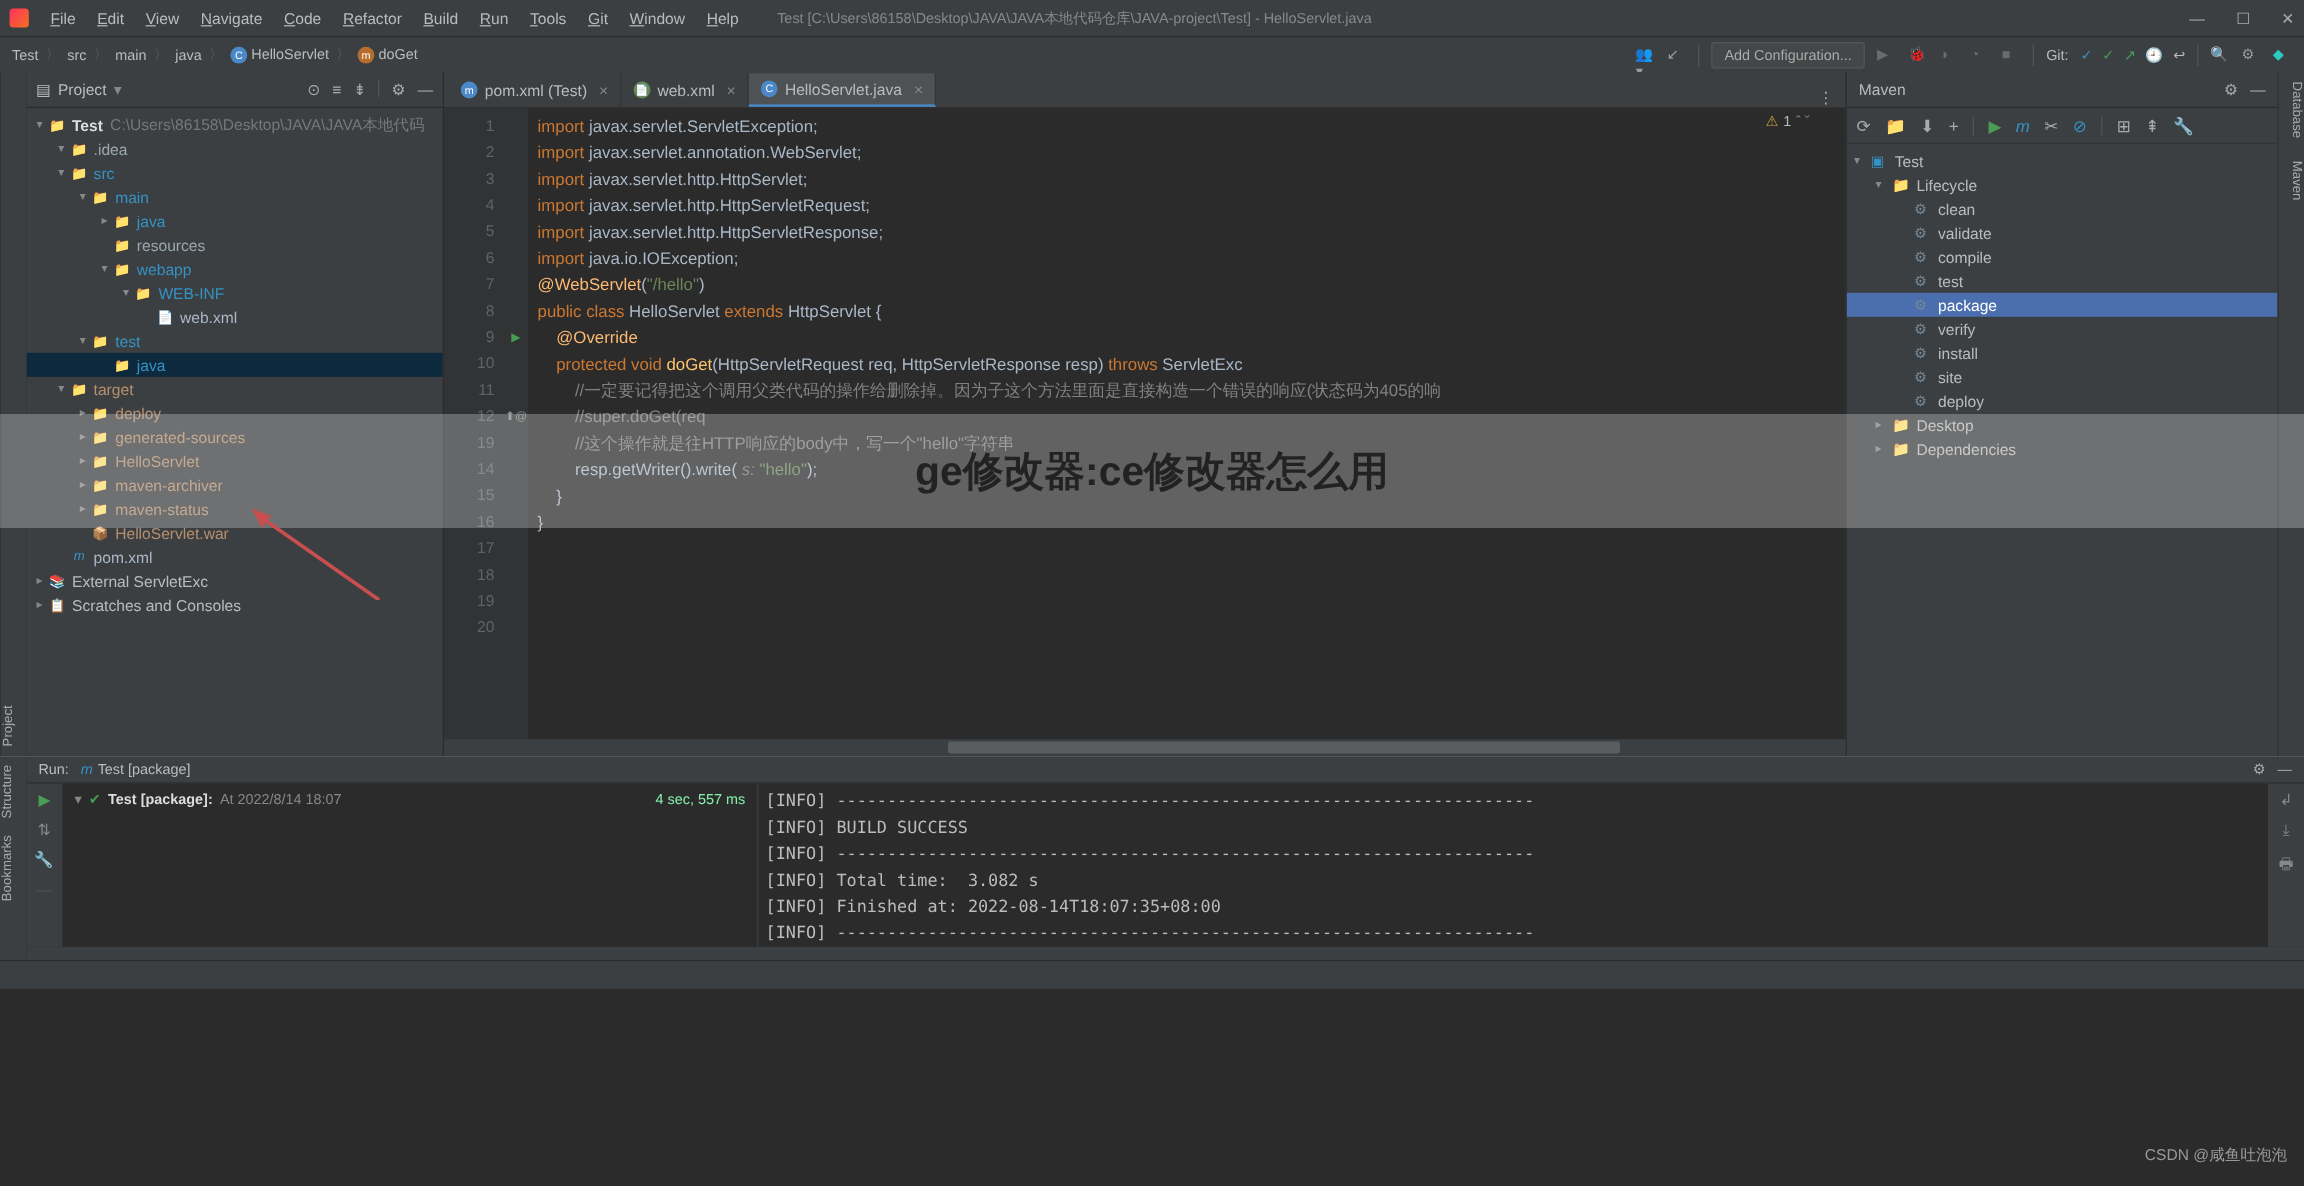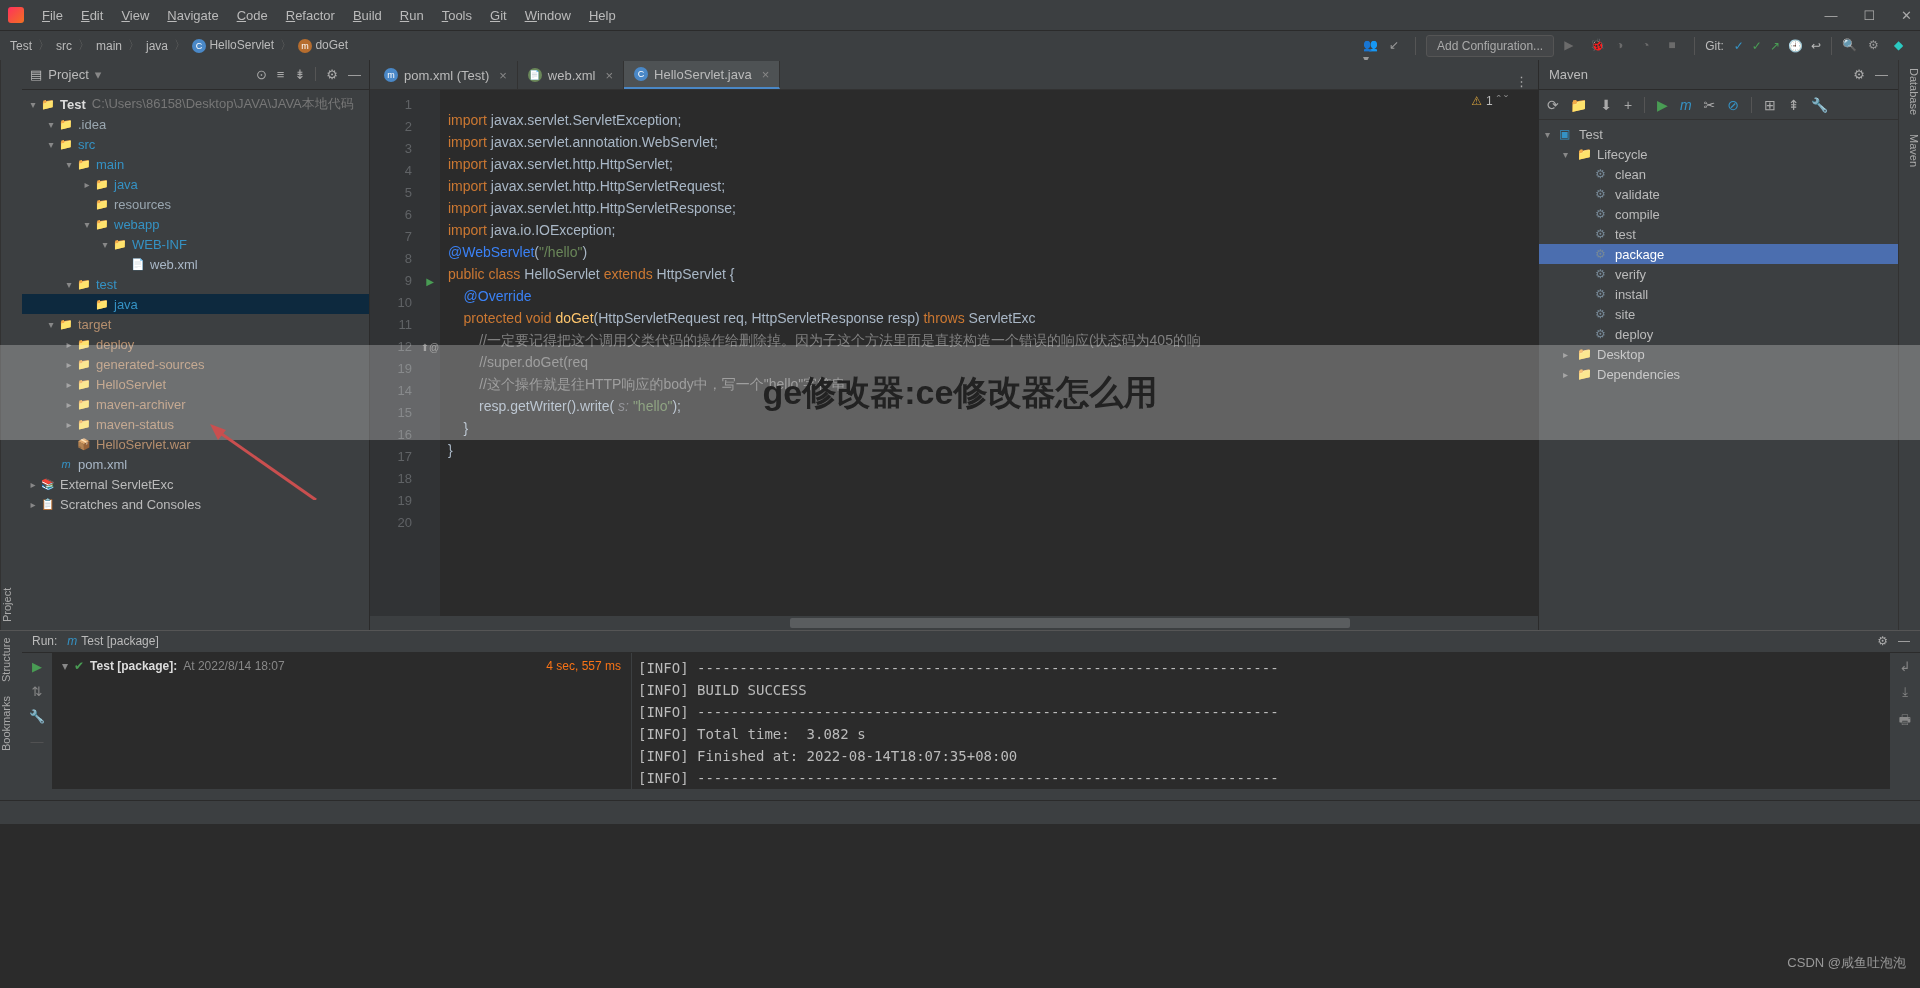--- a/index.html
+++ b/index.html
@@ -38,23 +38,23 @@
 .tabs { height:30px; background:#3c3f41; display:flex; align-items:flex-end; padding-left:4px; border-bottom:1px solid #323232;}
 .tab { height:28px; padding:0 10px; display:flex; align-items:center; gap:6px; font-size:13px; color:#bbb; border-right:1px solid #323232;}
 .tab.active { background:#4e5254; border-bottom:2px solid #4a88c7; }
 .tab .ti { width:14px; height:14px; border-radius:50%; display:inline-block; text-align:center; line-height:14px; font-size:9px; }
 .tab .close { color:#888; margin-left:4px; }
 .tabs .more{ margin-left:auto; padding-right:10px; color:#aaa;}
 .editor { flex:1; display:flex; overflow:hidden; position:relative;}
 .gutter { width:50px; background:#313335; color:#606366; text-align:right; padding:4px 8px 0 0; font-family:Consolas,monospace; font-size:13px; line-height:22px; }
 .gutter-icons{ width:20px; background:#313335; padding-top:4px;}
 .gutter-icons div{height:22px; display:flex; align-items:center; justify-content:center;}
-.code { flex:1; padding:4px 0 0 8px; font-family:Consolas,monospace; font-size:14px; line-height:22px; white-space:pre; color:#a9b7c6; overflow-x:auto;margin-top:15px;}
+.code { flex:1; padding:4px 0 0 8px; font-family:Consolas,monospace; font-size:14px; line-height:22px; white-space:pre; color:#a9b7c6; overflow-x:auto;}
 .kw { color:#cc7832; }
-.ann { color:#3b82f6; }
+.ann { color:#fdba74; }
 .str { color:#6a8759; }
 .cls { color:#a9b7c6; }
 .cmt { color:#808080; }
 .param{ color:#72737a; font-style:italic;}
 .editor-warn{ position:absolute; top:4px; right:30px; color:#bbb; font-size:12px; display:flex; align-items:center; gap:4px;}
 .editor-warn .wic{ color:#d9a33c;}
 .hscroll{height:14px; background:#3c3f41; position:relative;}
 .hscroll .thumb{position:absolute; left:420px; width:560px; top:2px; height:10px; background:#5a5d5f; border-radius:2px;}
 .maven-panel { width:360px; background:#3c3f41; border-left:1px solid #2b2b2b; display:flex; flex-direction:column; }
 .mvn-header{ height:30px; display:flex; align-items:center; padding:0 10px; border-bottom:1px solid #2b2b2b;}
@@ -98,20 +98,21 @@
       <span><u>N</u>avigate</span>
       <span><u>C</u>ode</span>
       <span><u>R</u>efactor</span>
       <span><u>B</u>uild</span>
       <span><u>R</u>un</span>
       <span><u>T</u>ools</span>
       <span><u>G</u>it</span>
       <span><u>W</u>indow</span>
       <span><u>H</u>elp</span>
     </div>
+  <div class="title-path">Test [C:\Users\86158\Desktop\JAVA\JAVA本地代码仓库\JAVA-project\Test] - HelloServlet.java</div>
   <div class="winbtns">
     <span>—</span>
     <span>☐</span>
     <span>✕</span>
   </div>
 </div>
 
 <div class="navbar">
   <div class="crumb" id="crumbs">
       <span>Test</span>
@@ -479,21 +480,21 @@
         <span>⇅</span>
         <span>🔧</span>
         <span style="color:#555">—</span>
       </div>
       <div class="run-tree">
         <div class="run-tree-row">
           <span style="color:#888">▾</span>
           <span class="green">✔</span>
           <b style="color:#ddd">Test [package]:</b>
           <span style="color:#888">At 2022/8/14 18:07</span>
-          <span style="margin-left:auto;color:#f97316">4 sec, 557 ms</span>
+          <span style="margin-left:auto;color:#86efac">4 sec, 557 ms</span>
         </div>
       </div>
       <div class="run-console" id="console">[INFO] ---------------------------------------------------------------------
 [INFO] BUILD SUCCESS
 [INFO] ---------------------------------------------------------------------
 [INFO] Total time:  3.082 s
 [INFO] Finished at: 2022-08-14T18:07:35+08:00
 [INFO] ---------------------------------------------------------------------</div>
       <div class="run-right-sb">
         <span>↲</span>

